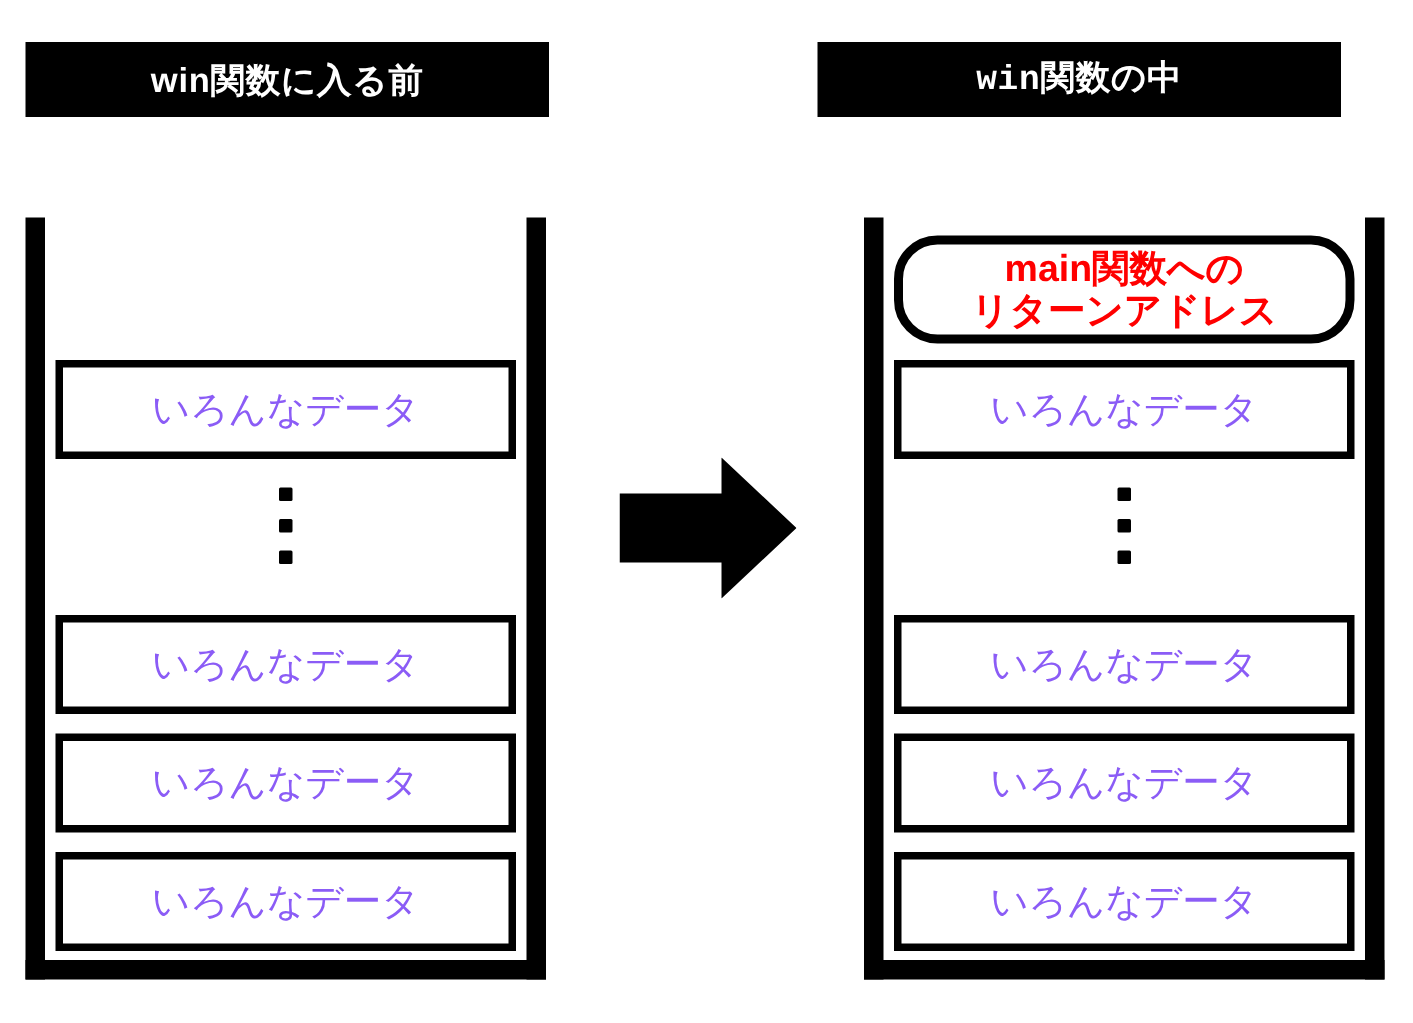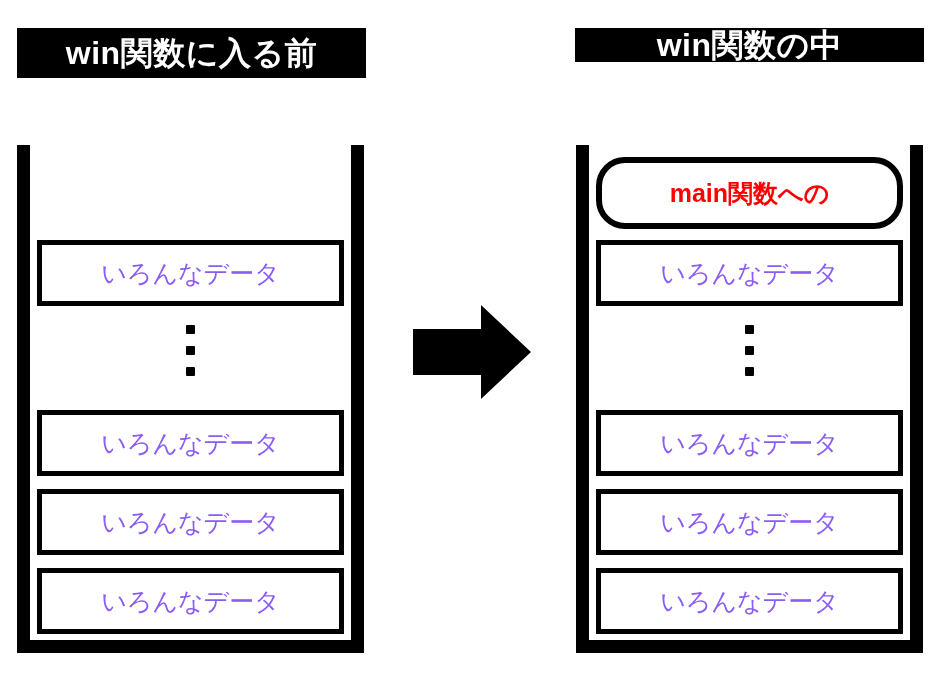--- a/index.html
+++ b/index.html
@@ -22,27 +22,27 @@
 
   
   .banner {
     position: absolute;
     background: #000000;
     color: #ffffff;
     display: flex;
     align-items: center;
     justify-content: center;
     font-weight: bold;
-    font-size: 32px;
+    font-size: 23px;
     letter-spacing: 0.5px;
     line-height: 1;
     white-space: nowrap;
   }
   #banner-left  { left: 17px;  top: 28px; width: 349px; height: 50px; }
-  #banner-right { left: 575px; top: 28px; width: 349px; height: 34px; }
+  #banner-right { left: 545px; top: 28px; width: 349px; height: 50px; font-family: Liberation Mono, monospace; }
 
   
   .stack {
     position: absolute;
     top: 145px;
     height: 508px;
   }
   #stack-left  { left: 17px;  width: 347px; }
   #stack-right { left: 576px; width: 347px; }
 
@@ -193,21 +193,21 @@
   </div>
 
   <div class="stack" id="stack-right">
     <div class="rail rail-left"></div>
     <div class="rail rail-right"></div>
     <div class="stack-bottom"></div>
 
     <div class="slots">
 
       <div class="cell accent slot-ret">
-        <span class="cell-text"><span>main関数への</span><br></span>
+        <span class="cell-text"><span>main関数への</span><br><span>リターンアドレス</span></span>
       </div>
 
       <div class="cell slot-a">
         <span class="cell-text">いろんなデータ</span>
       </div>
 
       <div class="vdots">
         <span></span>
         <span></span>
         <span></span>

